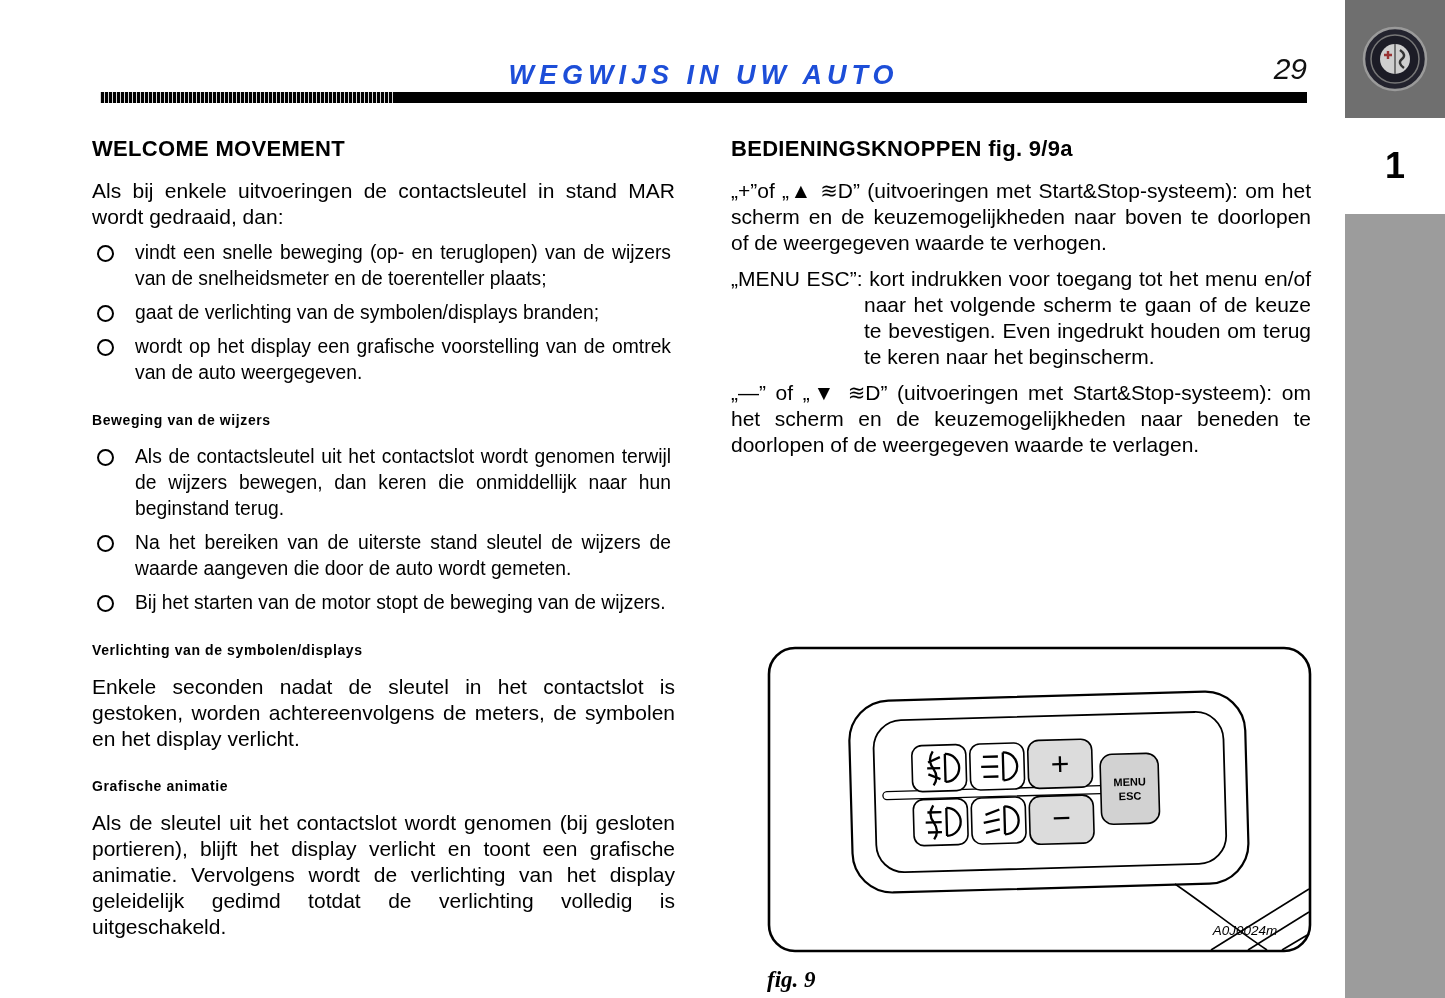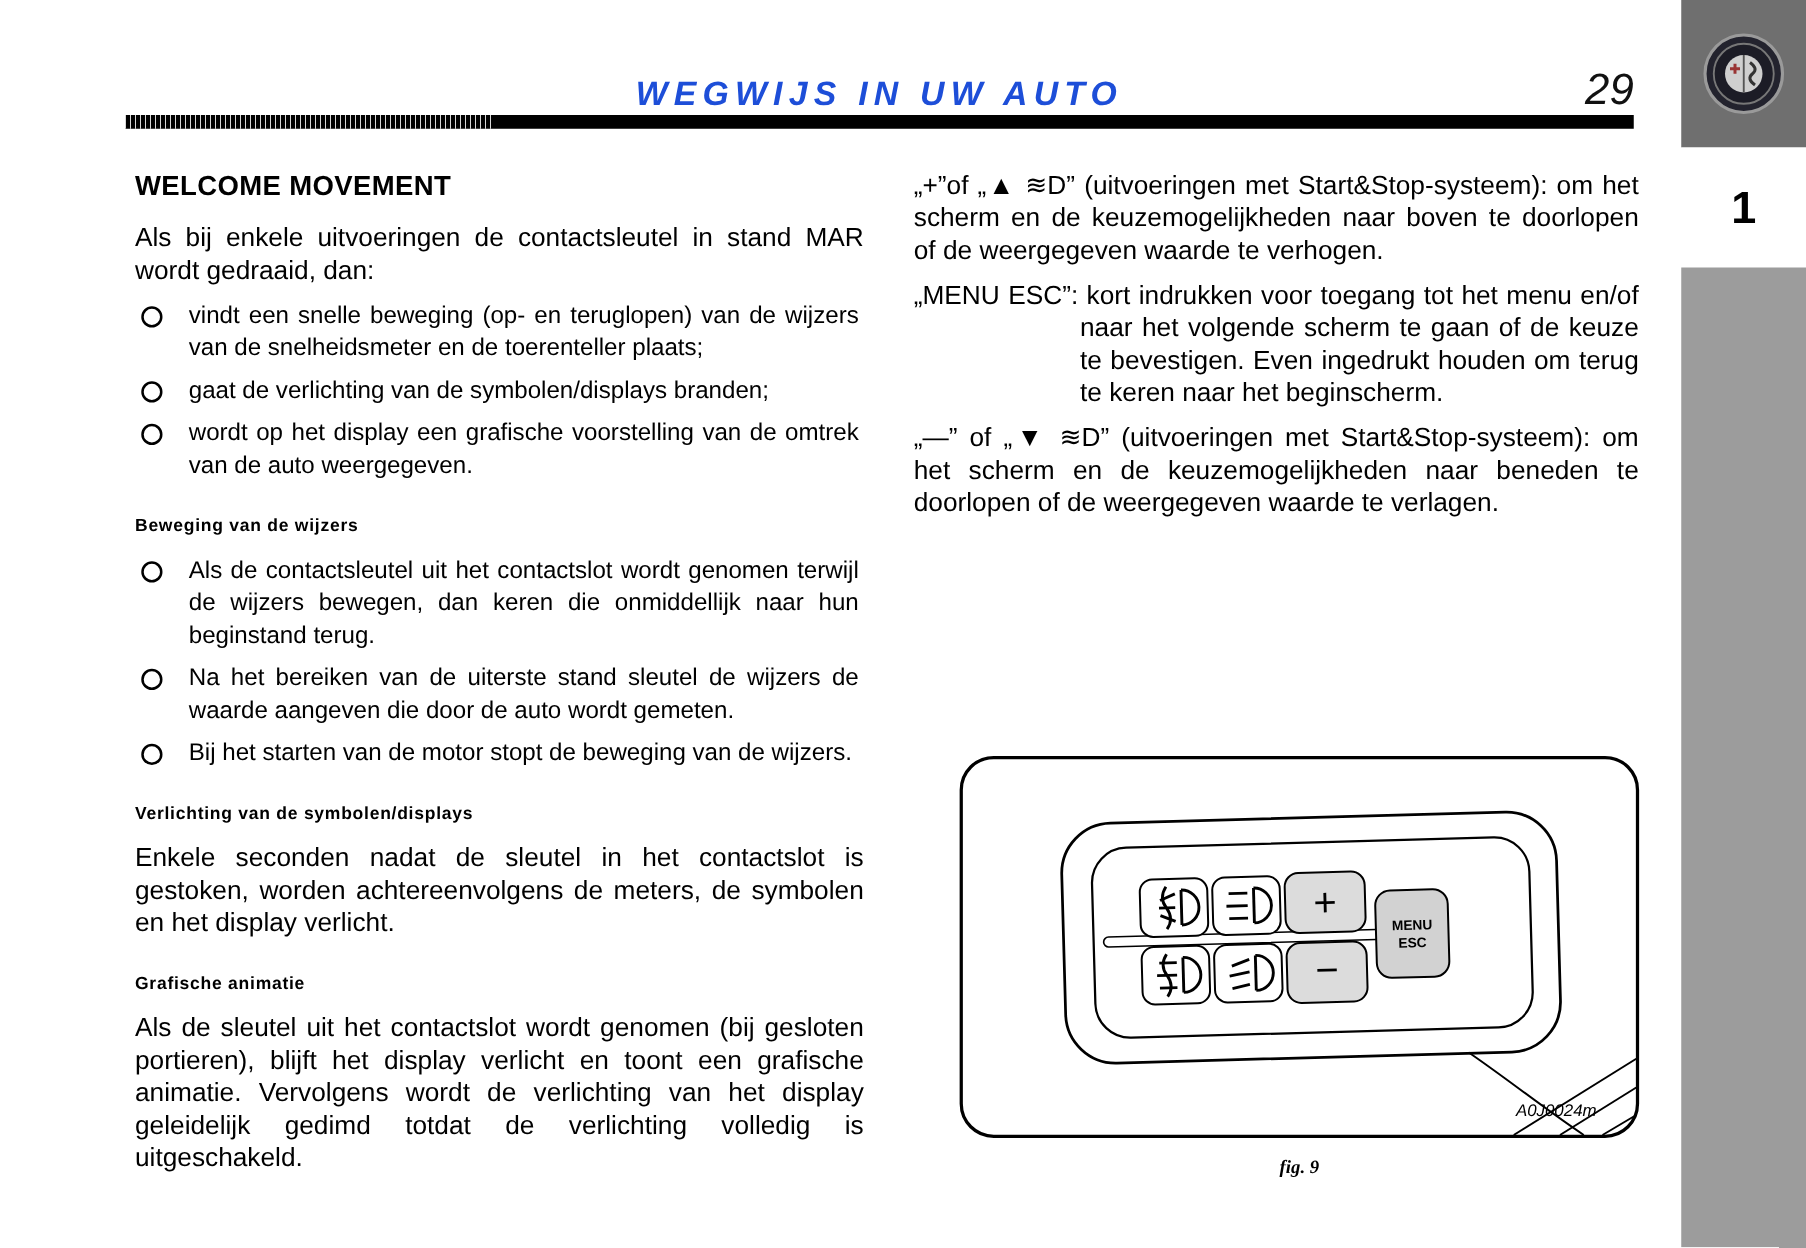--- a/index.html
+++ b/index.html
@@ -8,54 +8,54 @@
     font-family:"Liberation Sans",sans-serif;color:#000;
   }
 
   
   .header-title{
     position:absolute;top:60px;left:100px;width:1207px;text-align:center;
     font-size:27px;font-weight:bold;font-style:italic;letter-spacing:5px;color:#1d4ed8;
   }
   .page-number{
     position:absolute;top:52px;left:1180px;width:127px;text-align:right;
-    font-size:35px;font-style:italic;color:#111;
+    font-size:30px;font-style:italic;color:#111;
   }
   .rule{position:absolute;top:92px;left:100px;width:1207px;height:11px;background:#000;}
   .rule .hatch{
     position:absolute;left:0;top:0;width:295px;height:100%;
     background:repeating-linear-gradient(90deg,rgba(255,255,255,.85) 0 1px,transparent 1px 4px);
   }
 
   
   .sidebar{position:absolute;right:0;top:0;width:100px;height:998px;}
   .logo-block{height:118px;background:#6f6f6f;display:flex;align-items:center;justify-content:center;}
   .chapter-tab{height:96px;background:#fff;display:flex;align-items:center;justify-content:center;
     font-size:36px;font-weight:bold;color:#000;}
   .band{height:784px;background:#9c9c9c;}
 
   
-  .col-left{position:absolute;left:108px;top:136px;width:583px;}
+  .col-left{position:absolute;left:92px;top:136px;width:583px;}
   .col-right{position:absolute;left:731px;top:136px;width:580px;}
 
   .h-main{font-size:22px;font-weight:bold;letter-spacing:.3px;margin:0 0 16px;}
   .h-sub{font-size:14px;font-weight:bold;letter-spacing:.6px;margin:26px 0 16px;}
   .body-text{font-size:21px;line-height:26px;text-align:justify;margin:0 0 10px;}
 
   .bullet{display:flex;margin:0 4px 8px;}
   .bullet .mark{flex:0 0 auto;width:13px;height:13px;border:2.2px solid #000;border-radius:50%;
     margin:5px 21px 0 1px;}
   .bullet .txt{flex:1;font-size:19.3px;line-height:26px;text-align:justify;}
 
   .hang{padding-left:133px;text-indent:-133px;}
 
   
   .figure-wrap{margin-top:188px;margin-left:36px;width:545px;}
   .fig-caption{margin-top:10px;font-family:"Liberation Serif",serif;
-    font-size:15px;font-weight:bold;font-style:italic;text-align:center;}
+    font-size:23px;font-weight:bold;font-style:italic;}
 </style>
 </head>
 <body>
 
 <div class="page">
 
   <div class="header-title">WEGWIJS IN UW AUTO</div>
   <div class="page-number">29</div>
   <div class="rule">
       <div class="hatch"></div>
@@ -111,20 +111,21 @@
     </div>
 
     <div class="h-sub">Verlichting van de symbolen/displays</div>
     <p class="body-text">Enkele seconden nadat de sleutel in het contactslot is gestoken, worden achtereenvolgens de meters, de symbolen en het display verlicht.</p>
 
     <div class="h-sub">Grafische animatie</div>
     <p class="body-text">Als de sleutel uit het contactslot wordt genomen (bij gesloten portieren), blijft het display verlicht en toont een grafische animatie. Vervolgens wordt de verlichting van het display geleidelijk gedimd totdat de verlichting volledig is uitgeschakeld.</p>
   </div>
 
   <div class="col-right">
+    <div class="h-main">BEDIENINGSKNOPPEN fig. 9/9a</div>
 
     <p class="body-text">„+”of „▲ ≋D” (uitvoeringen met Start&amp;Stop-systeem): om het scherm en de keuzemogelijkheden naar boven te doorlopen of de weergegeven waarde te verhogen.</p>
 
     <p class="body-text hang"><span>„MENU ESC”:</span> <span>kort indrukken voor toegang tot het menu en/of naar het volgende scherm te gaan of de keuze te bevestigen. Even ingedrukt houden om terug te keren naar het beginscherm.</span></p>
 
     <p class="body-text">„—” of „▼ ≋D” (uitvoeringen met Start&amp;Stop-systeem): om het scherm en de keuzemogelijkheden naar beneden te doorlopen of de weergegeven waarde te verlagen.</p>
 
     <div class="figure-wrap">
       <svg width="545" height="307" viewBox="0 0 545 307">
 

